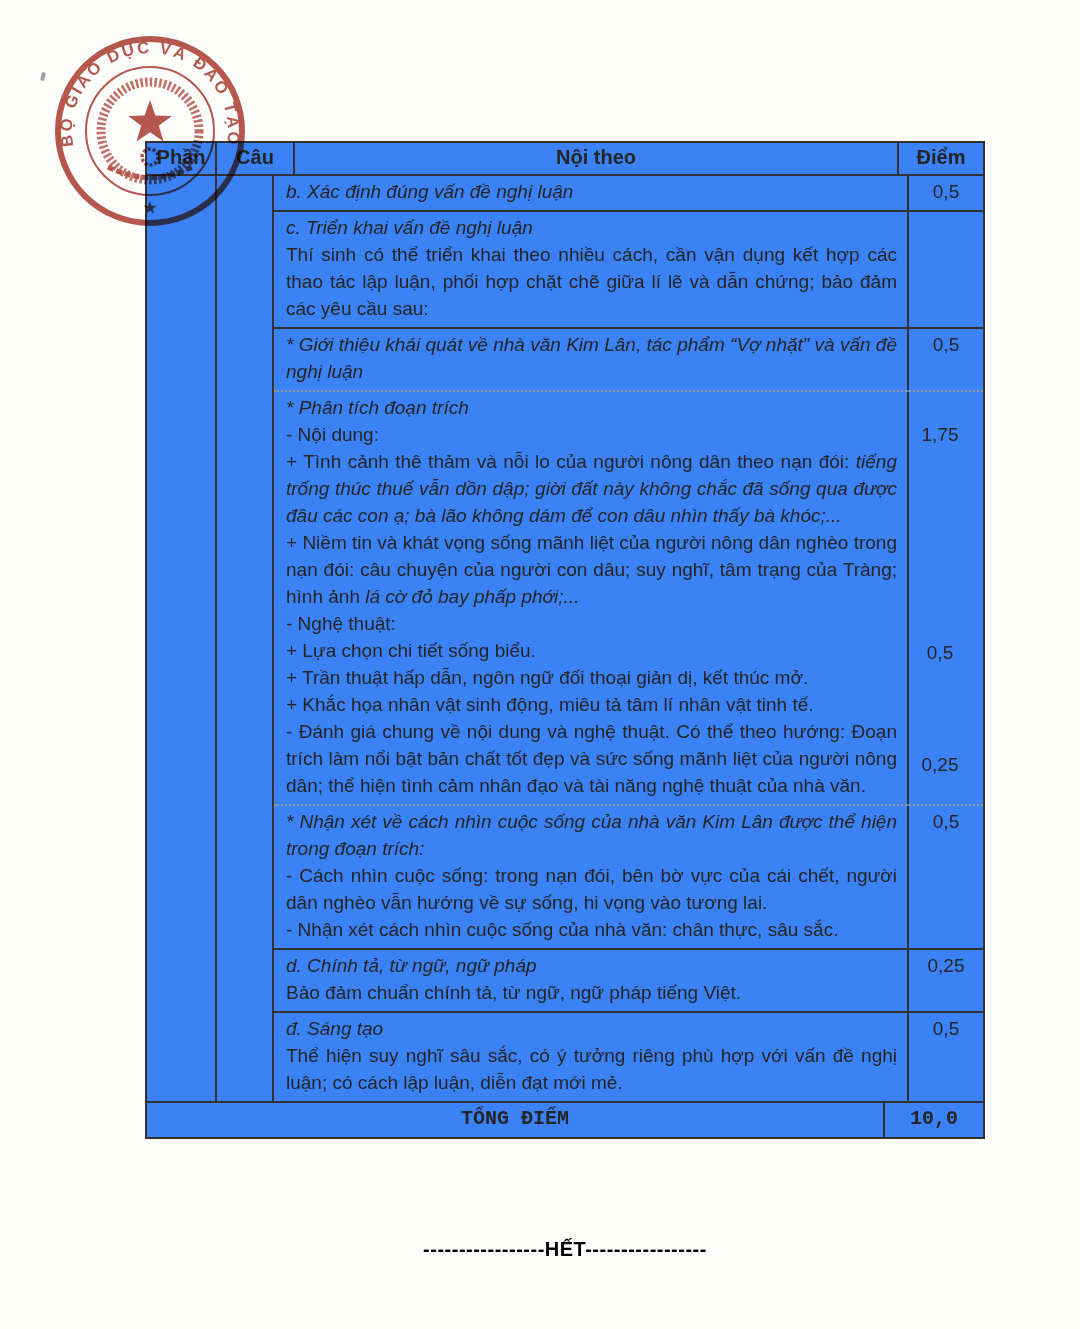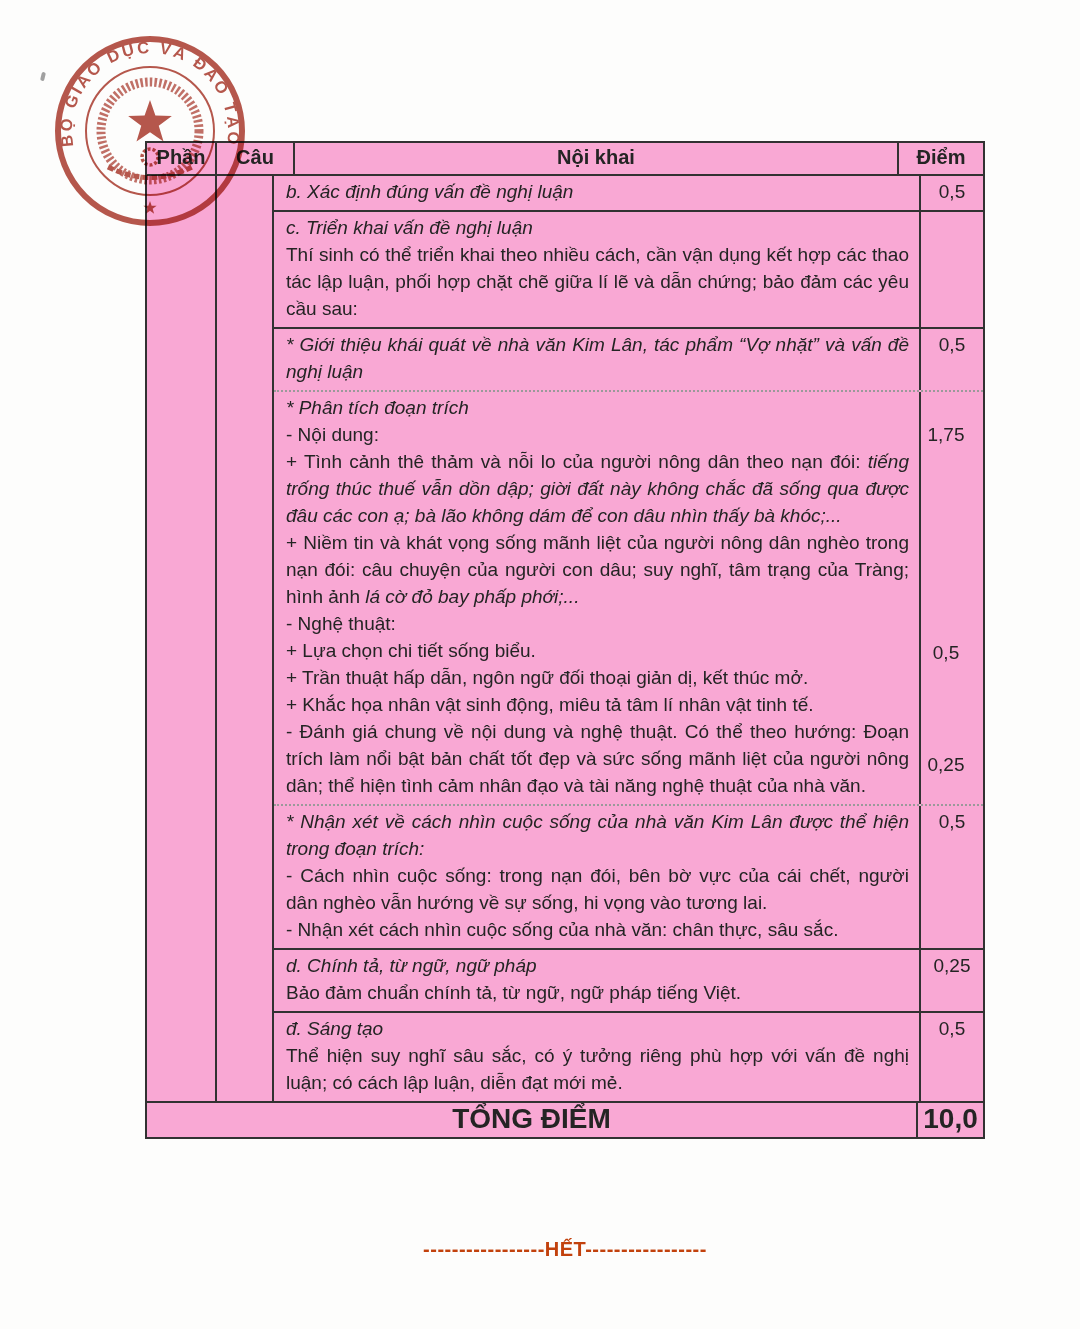--- a/index.html
+++ b/index.html
@@ -5,52 +5,52 @@
   html,body{margin:0;padding:0;background:#e9e9e9;}
   .page{
     position:relative;width:1080px;height:1329px;margin:0 auto;
     background:#fdfdfc;overflow:hidden;
     font-family:"Liberation Sans",sans-serif;color:#262626;
   }
   
   .grading-table{
     position:absolute;left:145px;top:141px;width:840px;
     border:2px solid #323232;box-sizing:border-box;
-    font-size:19px;line-height:27px;color:#242424;background:#f9a8d4;
+    font-size:19px;line-height:27px;color:#242424;background:#3b82f6;
   }
   .header-row{display:flex;font-weight:700;font-size:20px;line-height:29px;
     height:31px;border-bottom:2px solid #323232;text-align:center;}
   .hc{box-sizing:border-box;}
   .hc-phan{width:70px;border-right:2px solid #323232;}
   .hc-cau{width:78px;border-right:2px solid #323232;}
   .hc-noidung{flex:1;border-right:2px solid #323232;}
   .hc-diem{width:84px;}
   .body-flex{display:flex;}
   .col-phan{width:70px;box-sizing:border-box;border-right:2px solid #323232;}
   .col-cau{width:57px;box-sizing:border-box;border-right:2px solid #323232;}
   .col-rows{flex:1;display:flex;flex-direction:column;min-width:0;}
   .r{display:flex;}
   .r + .r{border-top:2px solid #323232;}
   .r.bt-dot{border-top:2px dotted #9a9a9a;}
   .cell-c{flex:1;min-width:0;padding:2px 10px 5px 12px;border-right:2px solid #323232;text-align:justify;}
-  .cell-s{width:62px;flex-shrink:0;text-align:center;padding-top:2px;position:relative;box-sizing:border-box;}
+  .cell-s{width:74px;flex-shrink:0;text-align:center;padding-top:2px;position:relative;box-sizing:border-box;}
   .cell-c p{margin:0;}
   .it{font-style:italic;}
   .sc-abs{position:absolute;left:0;right:12px;text-align:center;}
   .sc-1{top:29px;}
   .sc-2{top:247px;}
   .sc-3{top:359px;}
-  .total-row{display:flex;border-top:2px solid #323232;font-weight:700;font-size:28px;
-    height:34px;line-height:32px;}
+  .total-row{display:flex;border-top:2px solid #323232;font-weight:700;font-size:20px;
+    height:34px;line-height:32px;font-family:Liberation Mono, monospace;}
   .total-label{flex:1;text-align:center;border-right:2px solid #323232;}
-  .total-score{width:65px;text-align:center;}
+  .total-score{width:98px;text-align:center;}
   
   .footer-het{
     position:absolute;left:145px;top:1238px;width:840px;text-align:center;
-    font-weight:700;font-size:20px;color:#c2410c;letter-spacing:.5px;
+    font-weight:700;font-size:20px;color:#000000;letter-spacing:.5px;
   }
   
   .stamp{
     position:absolute;left:50px;top:31px;width:200px;height:200px;
     mix-blend-mode:multiply;opacity:.92;z-index:5;pointer-events:none;
   }
   .stamp-text{font-family:"Liberation Sans",sans-serif;font-size:16.5px;font-weight:700;letter-spacing:2.5px;}
   
   .artifact{position:absolute;left:41px;top:72px;width:4px;height:9px;border-radius:2px;
     background:#6f6f6f;transform:rotate(14deg);opacity:.65;}
@@ -76,21 +76,21 @@
     </text>
   </svg>
 
   <div class="artifact"></div>
 
   <div class="grading-table">
 
     <div class="header-row">
       <div class="hc hc-phan">Phần</div>
       <div class="hc hc-cau">Câu</div>
-      <div class="hc hc-noidung">Nội khai</div>
+      <div class="hc hc-noidung">Nội theo</div>
       <div class="hc hc-diem">Điểm</div>
     </div>
 
     <div class="body-flex">
       <div class="col-phan"></div>
       <div class="col-cau"></div>
 
       <div class="col-rows">
 
         <div class="r">

